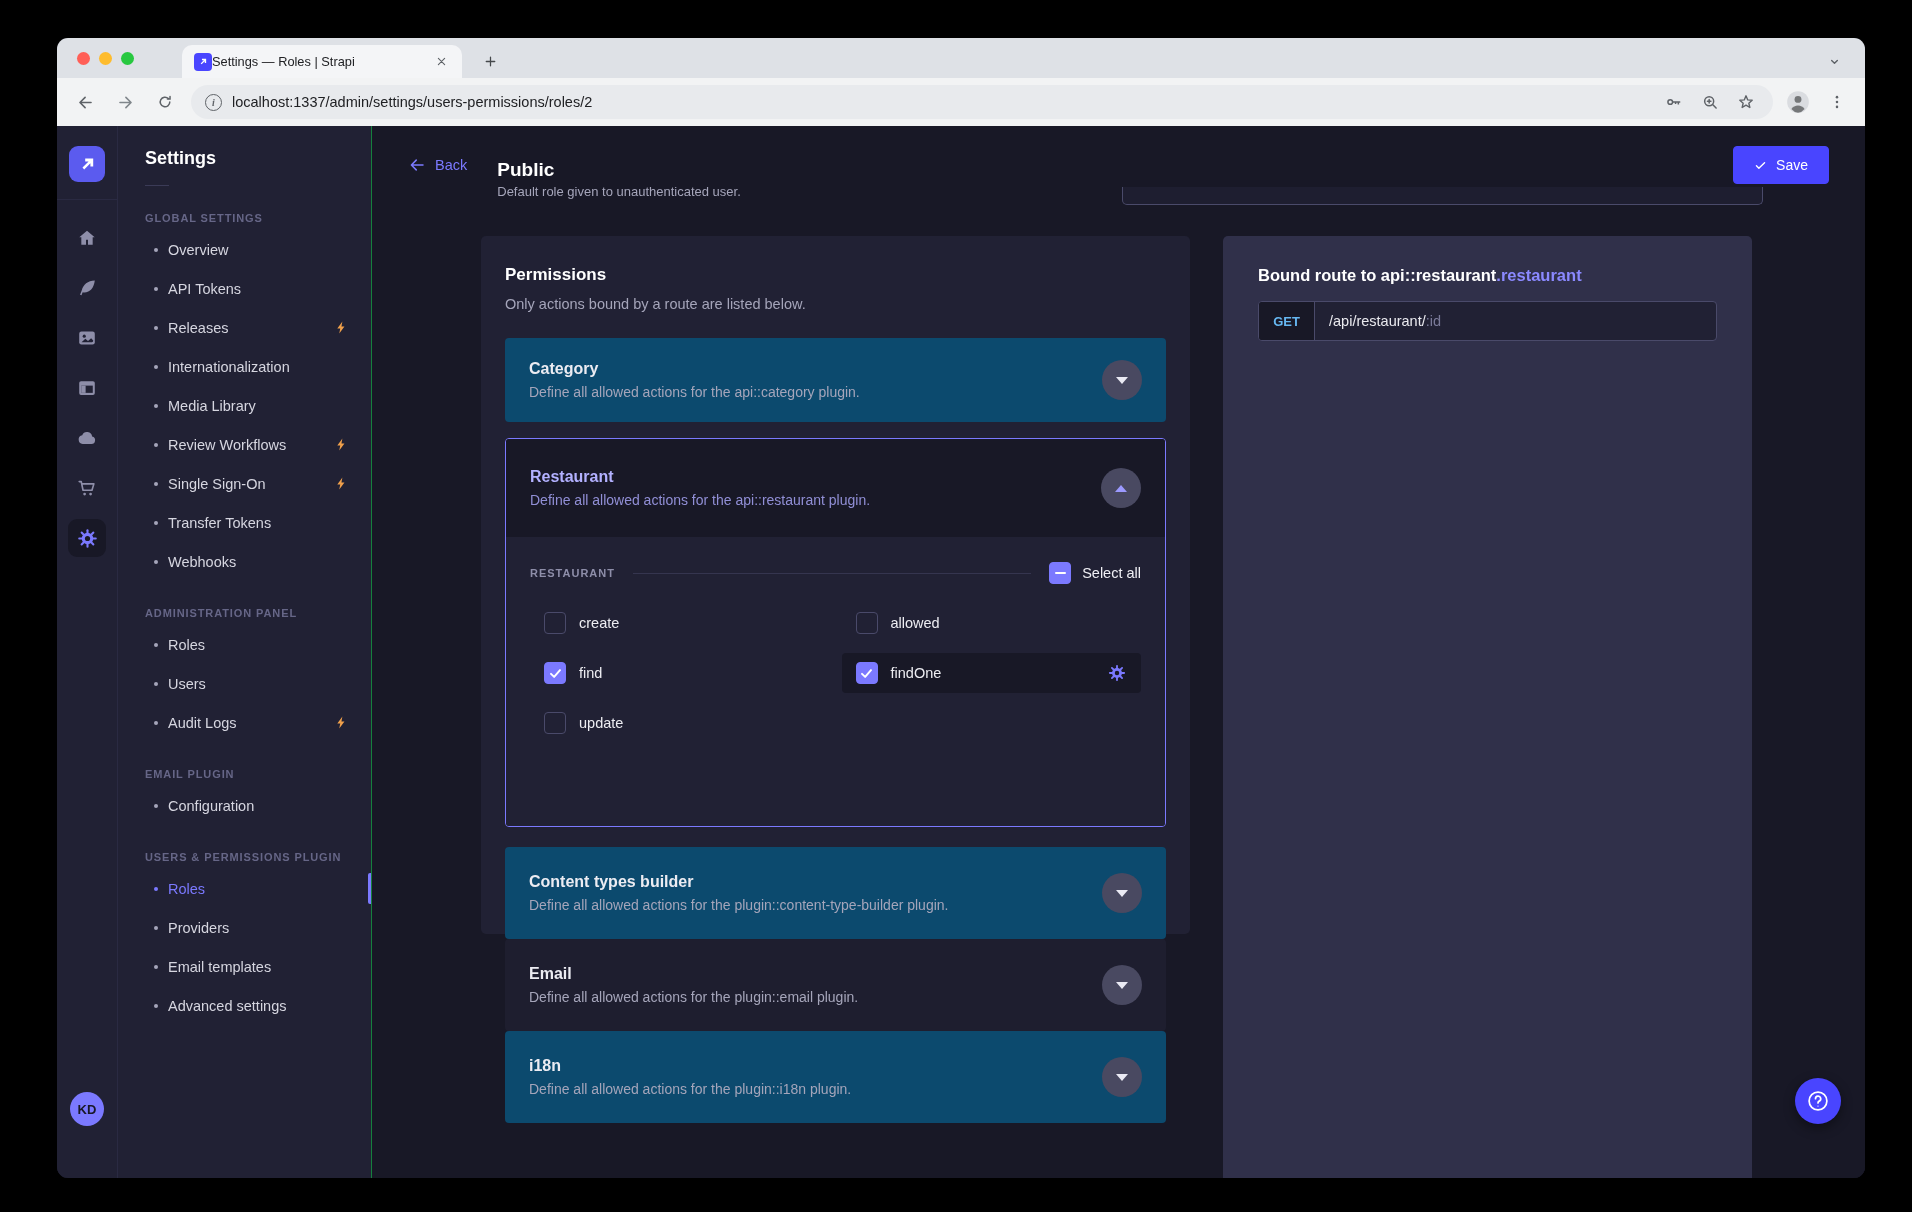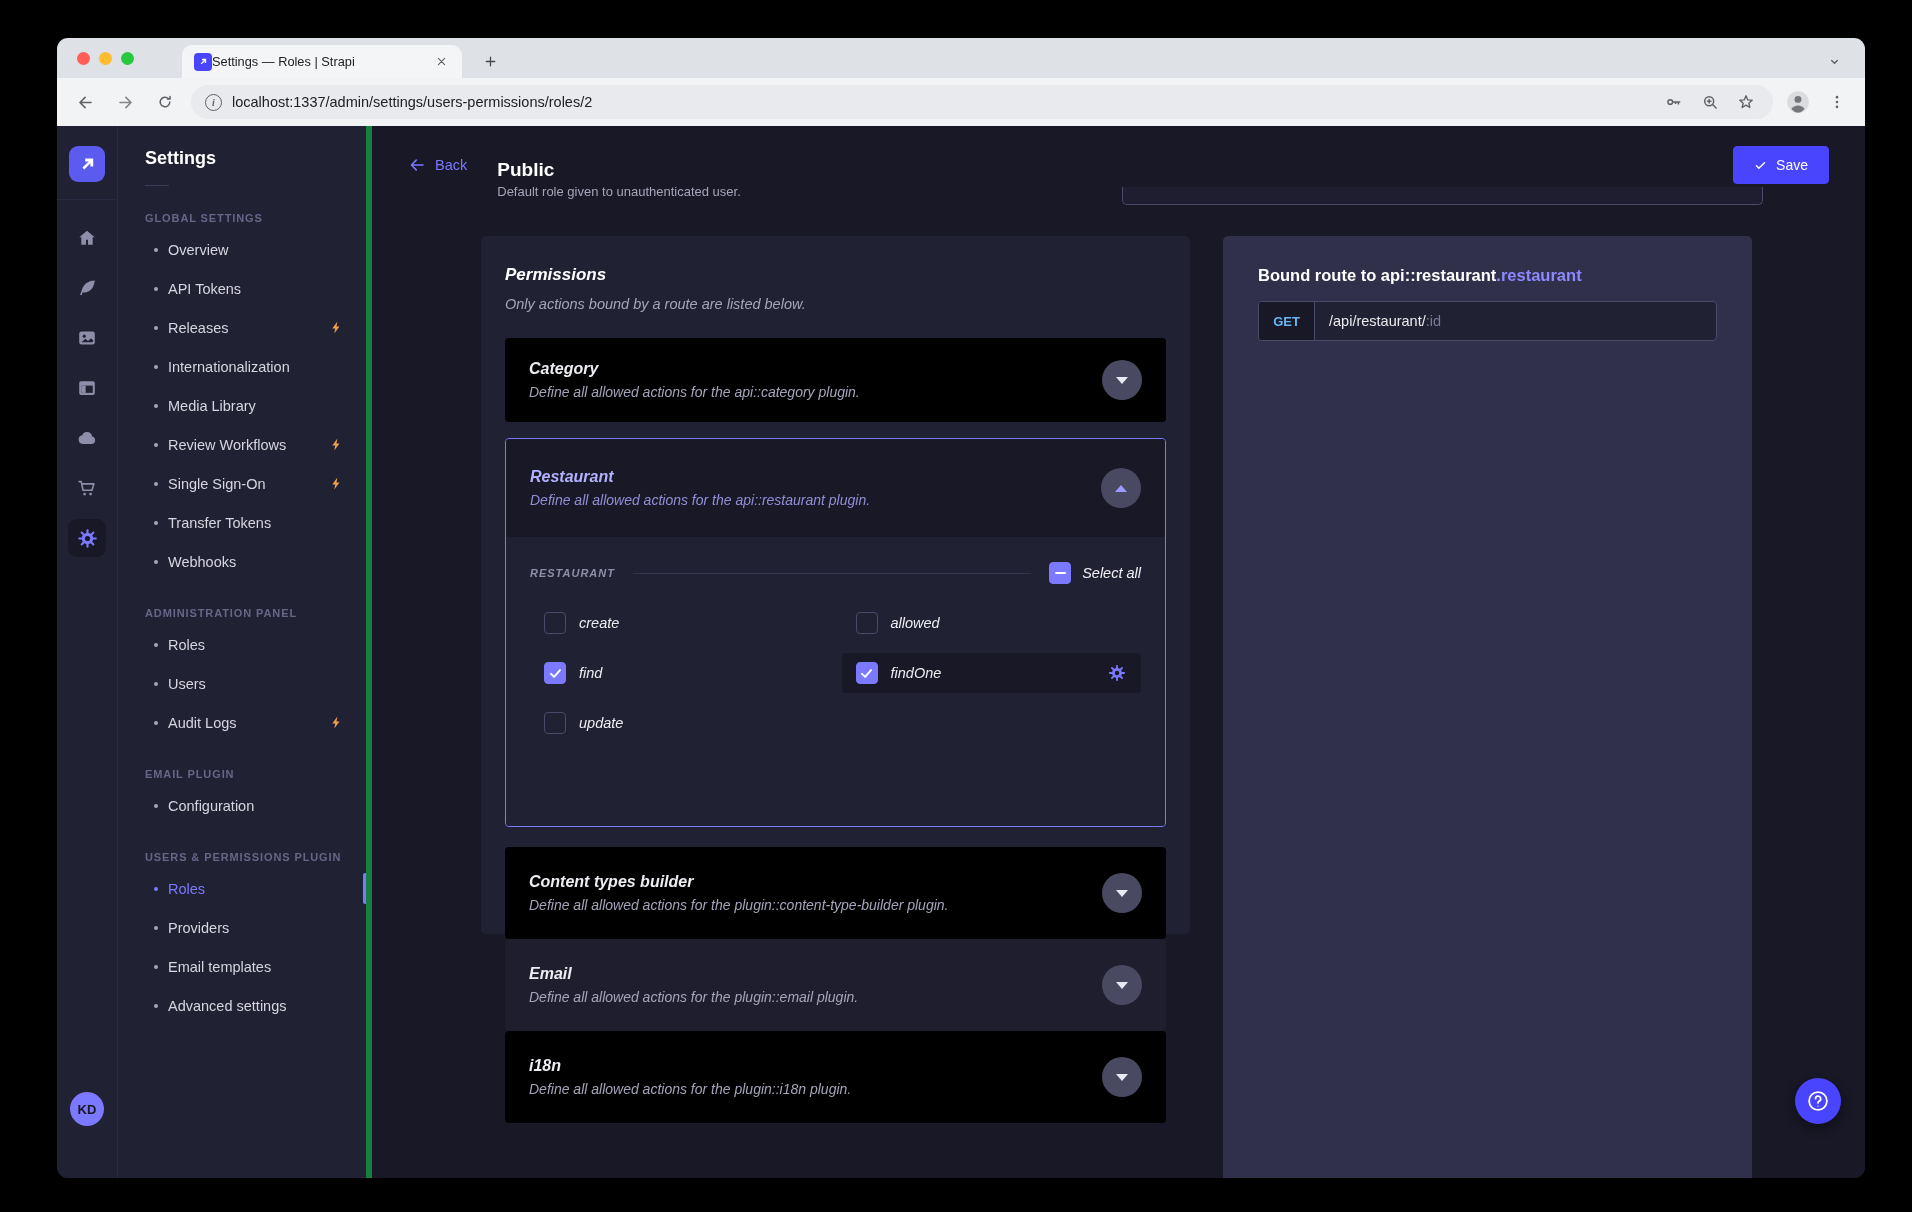--- a/index.html
+++ b/index.html
@@ -36,21 +36,21 @@
   .logo svg { width:24px; height:24px; }
   .iconbar-divider { width:100%; height:1px; background:#2A2A42; margin-top:17px; }
   .navicons { display:flex; flex-direction:column; align-items:center; margin-top:26px; gap:26px; }
   .nav-icon { width:24px; height:24px; display:flex; align-items:center; justify-content:center; }
   .nav-icon svg { width:22px; height:22px; }
   .nav-icon.active { width:38px; height:38px; background:#181826; border-radius:9px; margin:-7px 0; }
   .nav-icon.active svg { width:23px; height:23px; }
   .iconbar-spacer { flex:1; }
   .avatar-kd { width:34px; height:34px; border-radius:50%; background:#7B79FF; color:#181826; font-size:13px; font-weight:bold; display:flex; align-items:center; justify-content:center; margin-bottom:52px; }
 
-  .subnav { width:254px; background:#212134; border-right:6px solid #15803d; flex:none; padding-top:22px; position:relative; }
+  .subnav { width:254px; background:#212134; border-right:1px solid #15803d; flex:none; padding-top:22px; position:relative; }
   .subnav-title { color:#FFFFFF; font-size:18px; font-weight:bold; padding-left:27px; }
   .subnav-divider { width:24px; height:1px; background:#3B3B57; margin:16px 0 0 27px; }
   .subnav-section { margin-top:26px; }
   .section-header { font-size:11px; font-weight:bold; letter-spacing:.9px; color:#666687; padding-left:27px; margin-bottom:6px; }
   .subnav-item { height:39px; display:flex; align-items:center; padding-left:36px; position:relative; cursor:pointer; }
   .bullet { width:4px; height:4px; border-radius:50%; background:#A5A5BA; margin-right:10px; flex:none; }
   .subnav-item .lbl { font-size:14.5px; color:#D6D6E0; }
   .subnav-item.active .lbl { color:#7B79FF; }
   .subnav-item.active .bullet { background:#7B79FF; }
   .bolt { margin-left:auto; margin-right:22px; display:flex; }
@@ -64,26 +64,26 @@
   .title-block { margin-left:30px; }
   .page-title { color:#FFFFFF; font-size:19px; font-weight:bold;margin-top:28px; }
   .page-subtitle { color:#A5A5BA; font-size:13px; margin-top:3px; }
   .spacer { flex:1; }
   .save-btn { height:38px; padding:0 20px; background:#4945FF; border:1px solid #4945FF; border-radius:4px; color:#fff; font-size:14px; display:flex; align-items:center; gap:9px; cursor:pointer; }
   .save-btn svg { width:13px; height:13px; }
 
   .scrolled-field { position:absolute; left:750px; top:61px; width:641px; height:18px; background:#1E1E30; border:1px solid #4A4A6A; border-top:none; border-radius:0 0 5px 5px; }
 
   .content { display:flex; gap:33px; padding:0 113px 0 109px; margin-top:32px; }
-  .panel-left { width:709px; height:698px; background:#212134; border-radius:5px; padding:24px;font-style:italic; }
+  .panel-left { width:709px; height:698px; background:#212134; border-radius:5px; padding:24px; }
   .perm-title { color:#FFFFFF; font-size:17px; font-weight:bold; margin-top:5px; }
   .perm-subtitle { color:#A5A5BA; font-size:14.5px; margin-top:11px; }
   .accordions { margin-top:26px; }
   .acc-card { border-radius:4px; display:flex; align-items:center; padding:0 24px; height:84px; cursor:pointer; }
-  .acc-card.shade-dark { background:#000000; }
+  .acc-card.shade-dark { background:#0c4a6e; }
   .acc-card.shade-light { background:#1E1E2F; }
   .acc-card.h92 { height:92px; }
   .acc-title { color:#ECECF2; font-size:16px; font-weight:bold; }
   .acc-desc { color:#A5A5BA; font-size:14px; margin-top:6px;text-align:right; }
   .acc-toggle { margin-left:auto; width:40px; height:40px; border-radius:50%; background:#494961; display:flex; align-items:center; justify-content:center; flex:none; cursor:pointer; }
   .tri-down { width:0; height:0; border-left:6px solid transparent; border-right:6px solid transparent; border-top:7px solid #EAEAF4; }
   .tri-up { width:0; height:0; border-left:6px solid transparent; border-right:6px solid transparent; border-bottom:7px solid #9C9AFF; }
   .gap16 { height:16px; } .gap20 { height:20px; }
   .acc-expanded { border:1px solid #7B79FF; border-radius:4px; overflow:hidden; }
   .acc-exp-header { background:#181826; height:98px; display:flex; align-items:center; padding:0 24px; cursor:pointer; }

